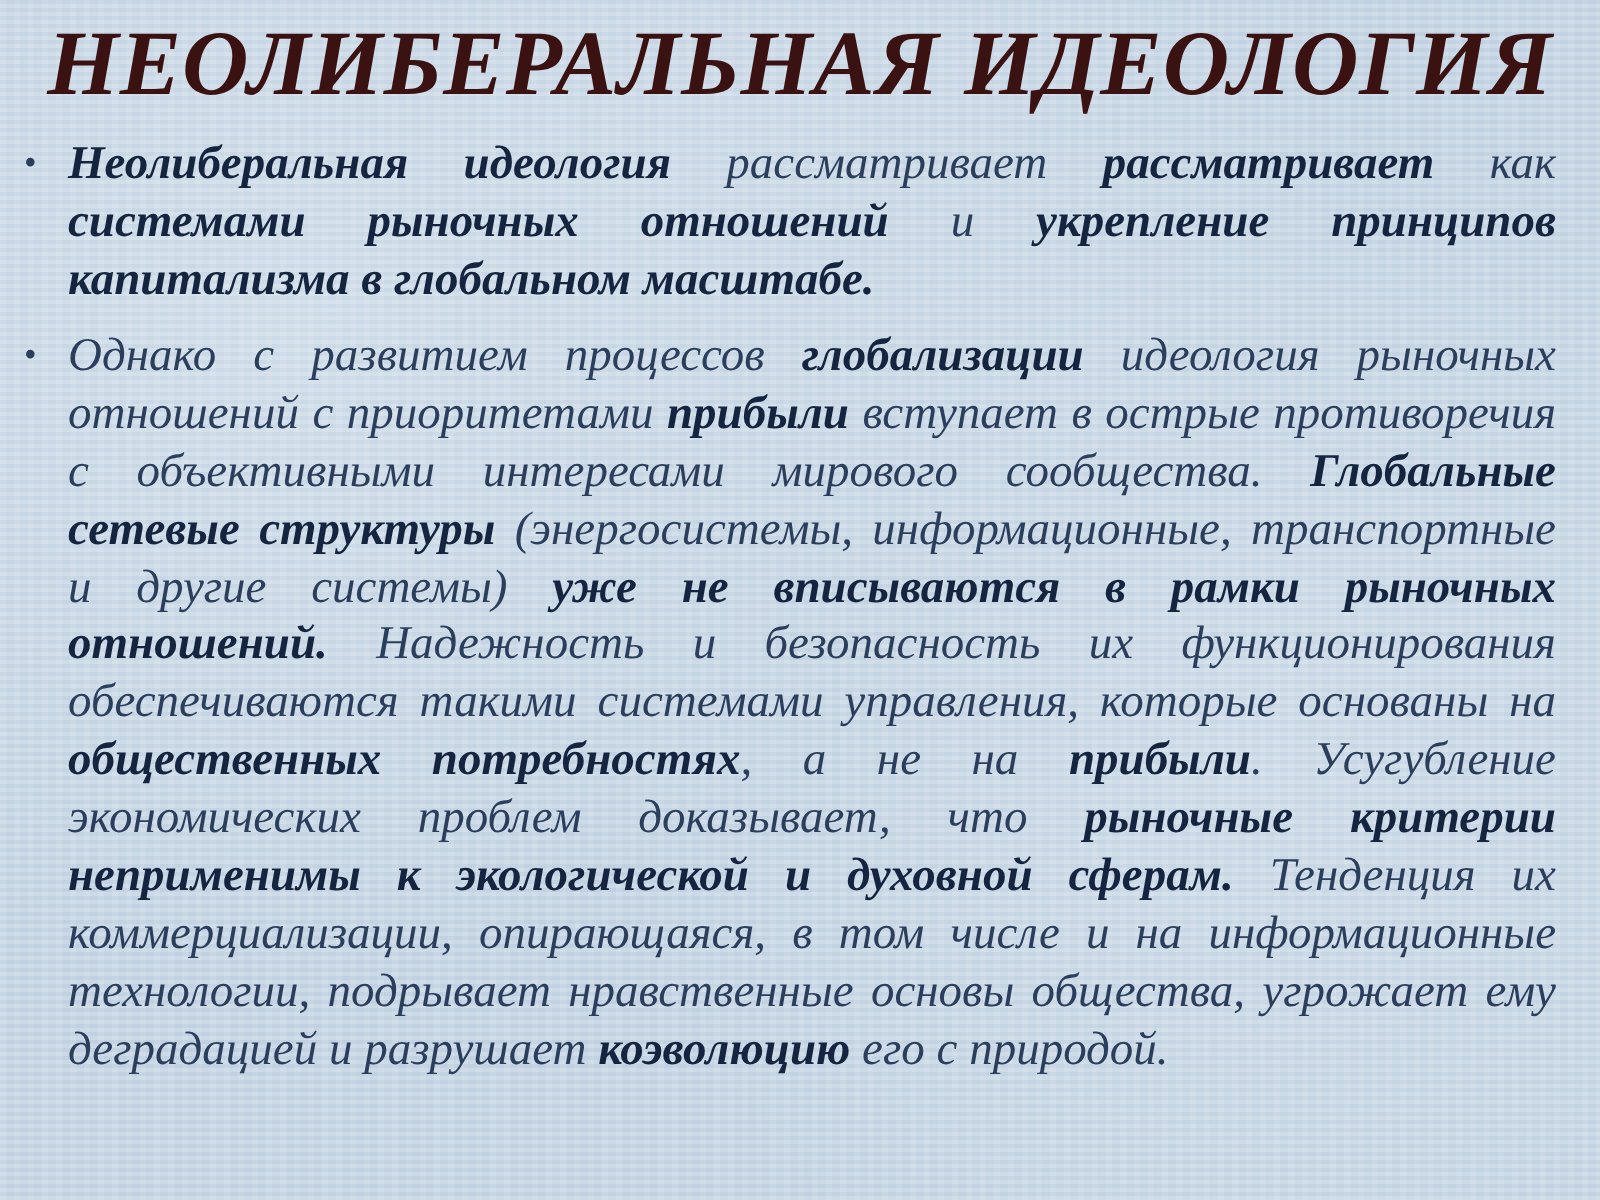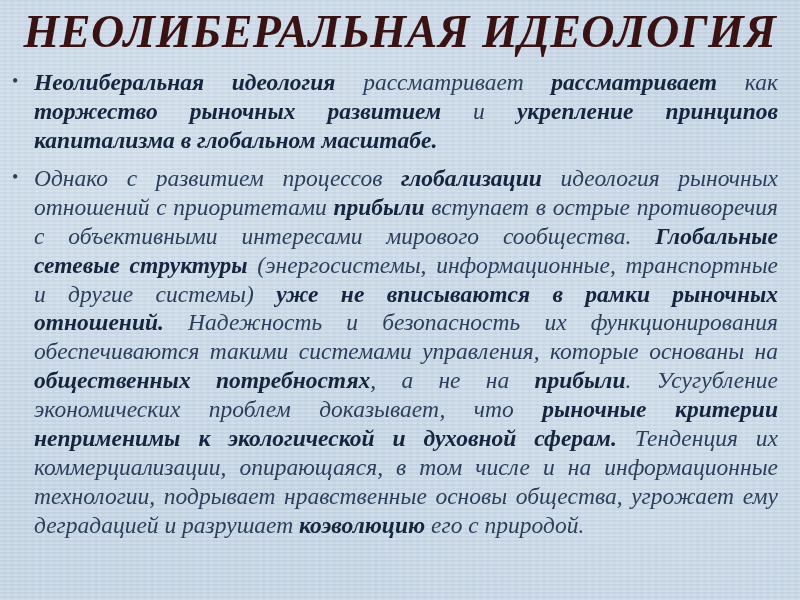--- a/index.html
+++ b/index.html
@@ -66,16 +66,16 @@
     font-weight: 700;
     color: var(--bold-color, #15253f);
   }
 </style>
 </head>
 <body>
 
 <div class="slide" style="background-color: rgb(201, 216, 230); --body-color: #2b3f5c; --bold-color: #15253f;">
   <h1 class="title" style="color: rgb(59, 18, 18);">НЕОЛИБЕРАЛЬНАЯ ИДЕОЛОГИЯ</h1>
   <ul class="bullets">
-      <li><span class="marker">•</span><span><span class="seg bold">Неолиберальная идеология</span><span class="seg"> рассматривает </span><span class="seg bold">рассматривает</span><span class="seg"> как </span><span class="seg bold">торжество рыночных развитием</span><span class="seg"> и </span><span class="seg bold">укрепление принципов капитализма в глобальном масштабе.</span></span></li>
+      <li><span class="marker">•</span><span><span class="seg bold">Неолиберальная идеология</span><span class="seg"> рассматривает </span><span class="seg bold">рассматривает</span><span class="seg"> как </span><span class="seg bold">системами рыночных отношений</span><span class="seg"> и </span><span class="seg bold">укрепление принципов капитализма в глобальном масштабе.</span></span></li>
       <li><span class="marker">•</span><span><span class="seg">Однако с развитием процессов </span><span class="seg bold">глобализации</span><span class="seg"> идеология рыночных отношений с приоритетами </span><span class="seg bold">прибыли</span><span class="seg"> вступает в острые противоречия с объективными интересами мирового сообщества. </span><span class="seg bold">Глобальные сетевые структуры</span><span class="seg"> (энергосистемы, информационные, транспортные и другие системы) </span><span class="seg bold">уже не вписываются в рамки рыночных отношений.</span><span class="seg"> Надежность и безопасность их функционирования обеспечиваются такими системами управления, которые основаны на </span><span class="seg bold">общественных потребностях</span><span class="seg">, а не на </span><span class="seg bold">прибыли</span><span class="seg">. Усугубление экономических проблем доказывает, что </span><span class="seg bold">рыночные критерии неприменимы к экологической и духовной сферам.</span><span class="seg"> Тенденция их коммерциализации, опирающаяся, в том числе и на информационные технологии, подрывает нравственные основы общества, угрожает ему деградацией и разрушает </span><span class="seg bold">коэволюцию</span><span class="seg"> его с природой.</span></span></li>
     </ul>
 </div>
 
 </body></html>

